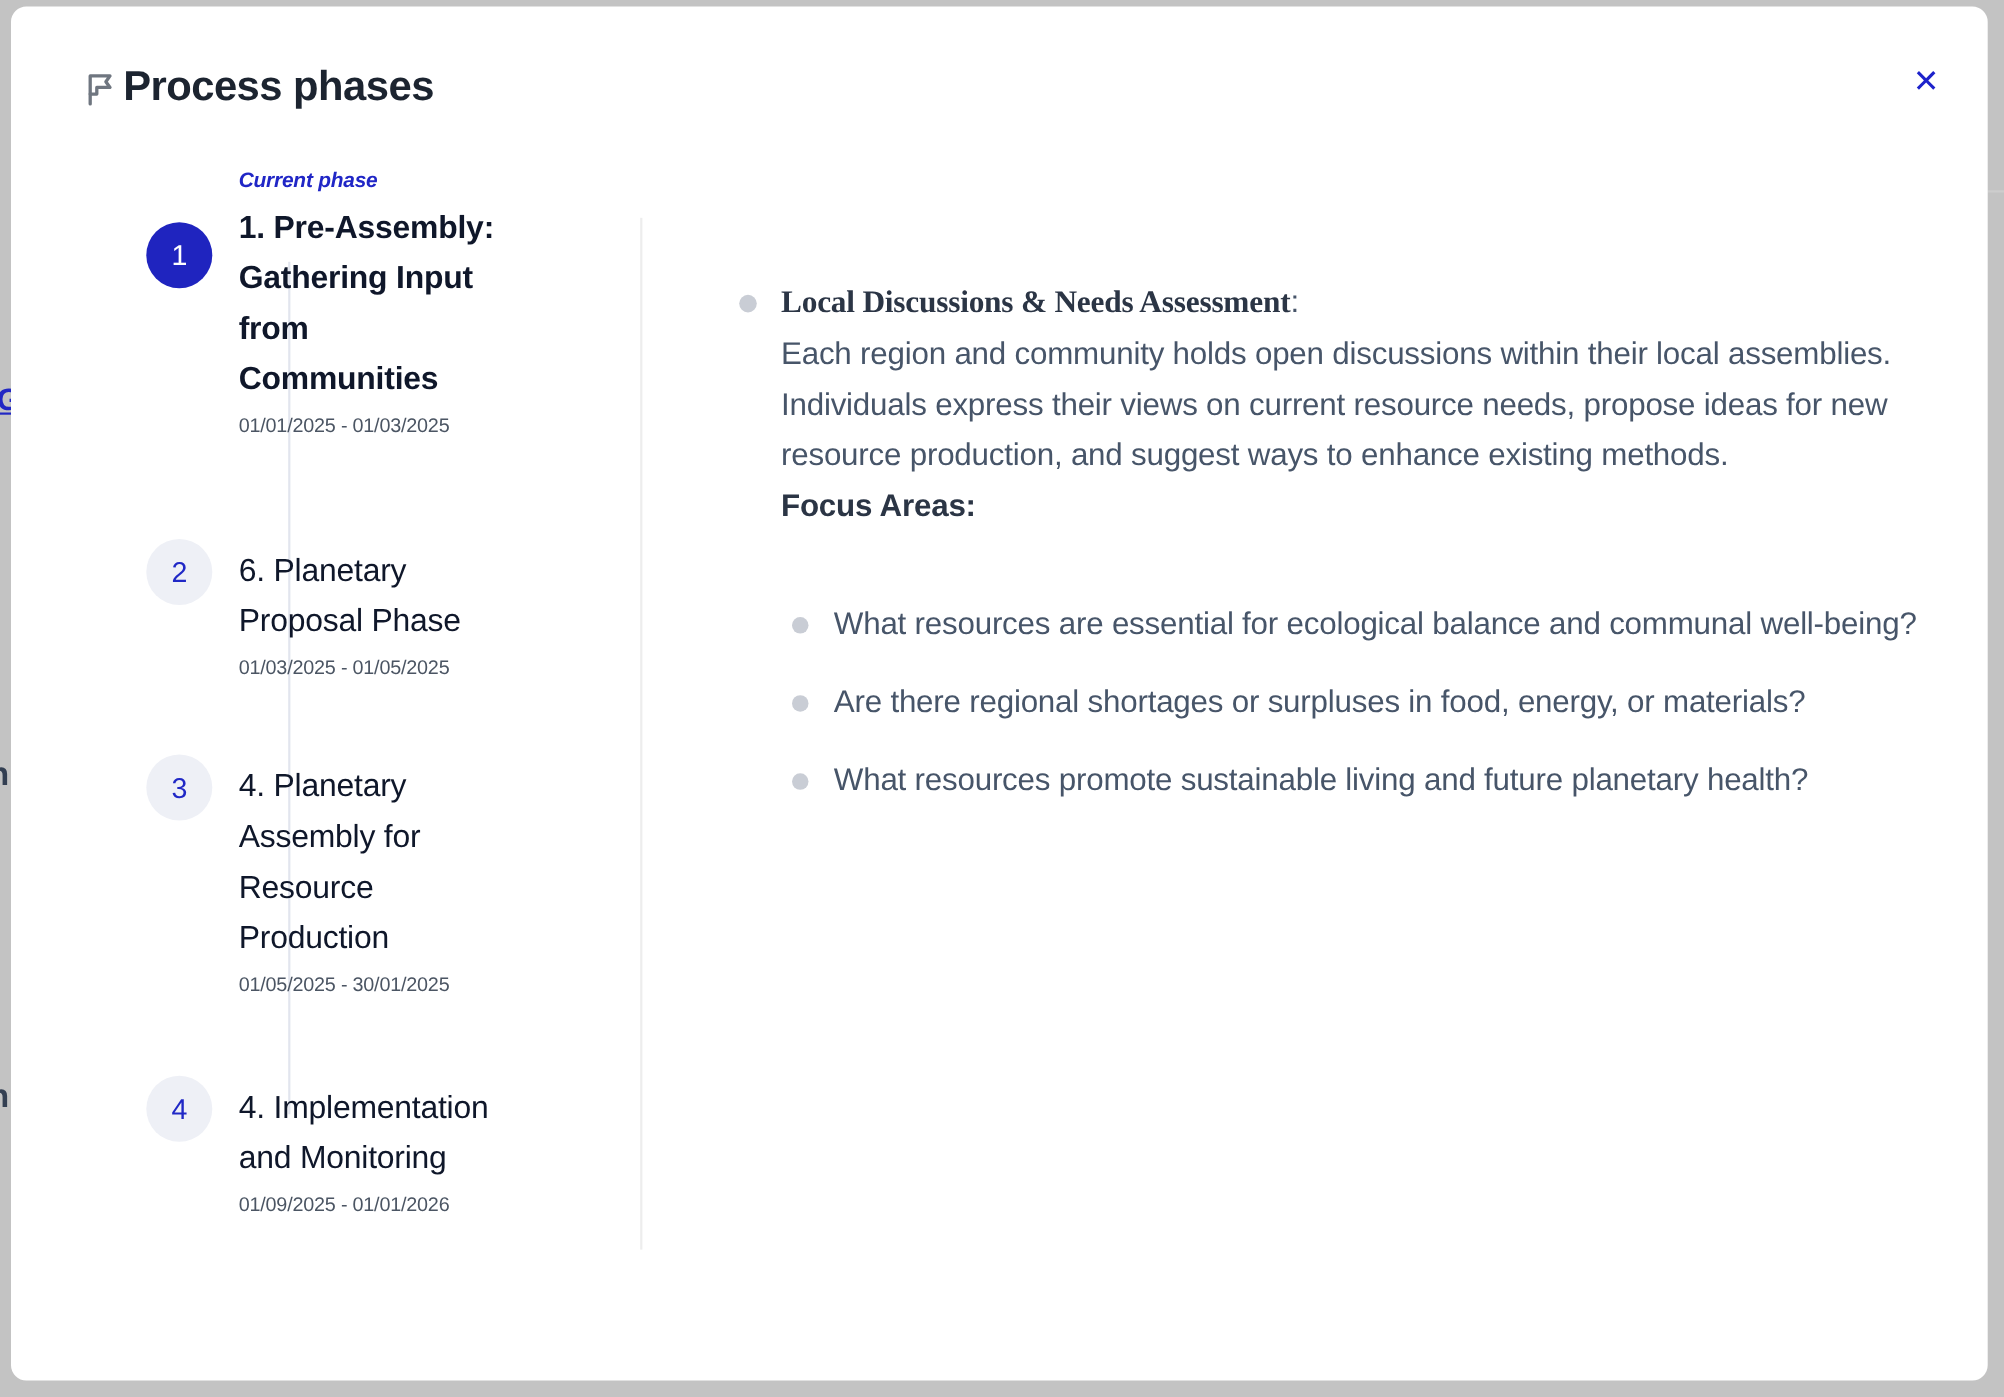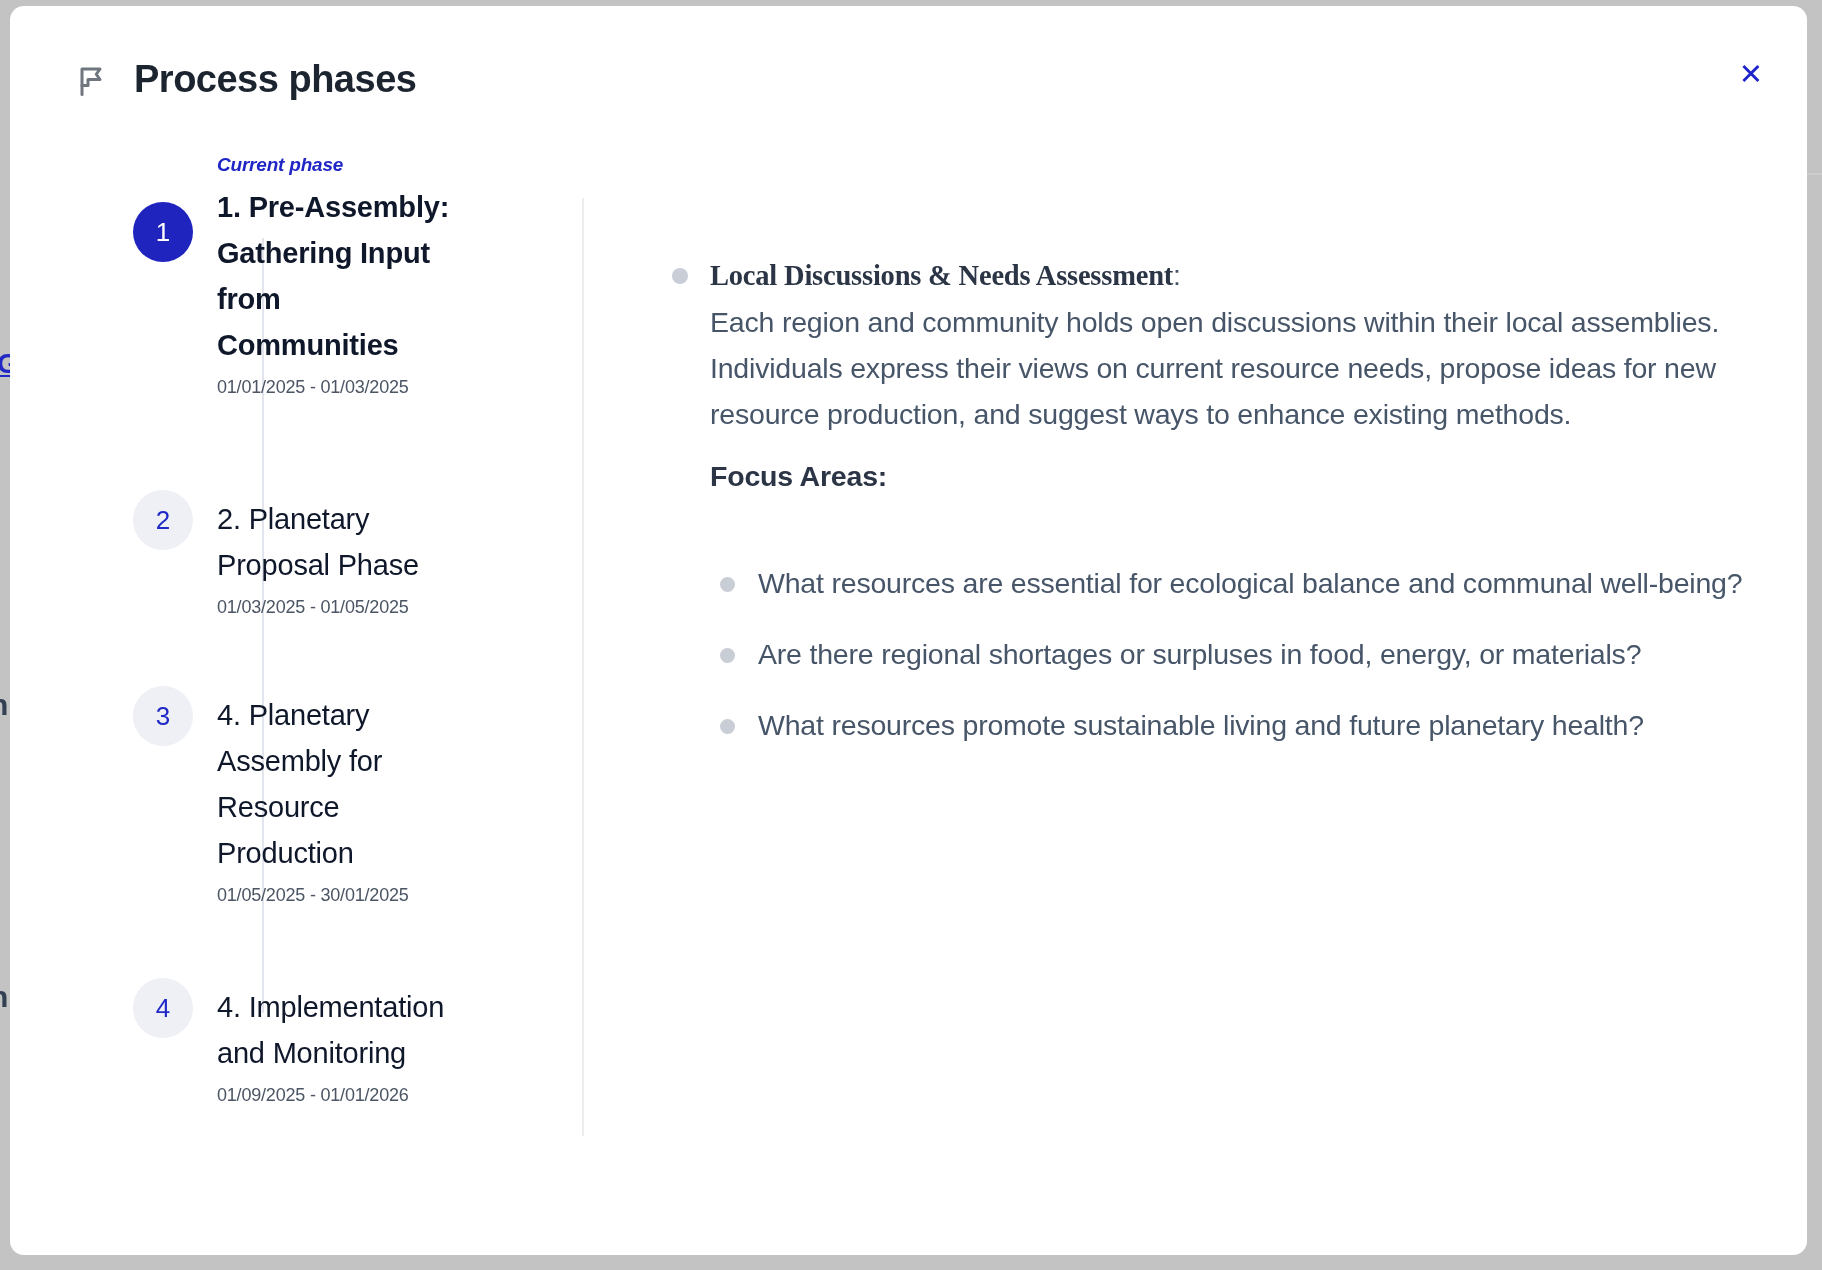--- a/index.html
+++ b/index.html
@@ -35,21 +35,21 @@
 
   
   .modal {
     position: absolute;
     left: 10px; top: 6px; right: 15px; bottom: 15px;
     background: #ffffff;
     border-radius: 14px;
   }
   .modal-header {
     position: absolute; left: 66px; top: 52px;
-    display: flex; align-items: center; gap: 22px;
+    display: flex; align-items: center; 
   }
   .flag-icon { width: 36px; height: 36px; color: #6f7680; margin-top: 2px; }
   .modal-title {
     font-size: 38px; font-weight: 700; color: #1c2430; letter-spacing: -0.5px;
   }
   .close-btn {
     position: absolute; right: 34px; top: 46px;
     width: 44px; height: 44px;
     background: none; border: none; cursor: pointer;
     color: #1d22cb; font-size: 29px; font-weight: 700;
@@ -102,21 +102,21 @@
     position: absolute; left: 660px; top: 246px; width: 1145px;
     color: #475569; font-size: 28.5px; line-height: 46px;
   }
   .bullet-item { position: relative; padding-left: 40px; }
   .dot {
     position: absolute; left: 2px; top: 16px;
     width: 16px; height: 16px; border-radius: 50%;
     background: #c9cdd5;
   }
   .bold-run { font-weight: 700; color: #2b3545; font-family: Liberation Serif, serif; }
-  .focus-heading { font-weight: 700; color: #2b3545; margin-top: 16px; }
+  .focus-heading { font-weight: 700; color: #2b3545; }
   .sub-list { margin-top: 61px; }
   .sub-item { position: relative; padding-left: 48px; margin-bottom: 25px; }
   .sub-item .dot { left: 10px; top: 17px; width: 15px; height: 15px; }
 </style>
 </head>
 <body>
 
 <div class="stage">
 
   <div class="backdrop-strip-left">
@@ -149,21 +149,21 @@
 Gathering Input
 from
 Communities</div>
           <div class="step-dates">01/01/2025 - 01/03/2025</div>
         </div>
       </div>
 
       <div class="step step-2">
         <div class="circle">2</div>
         <div class="step-text">
-          <div class="step-title">2. Planetary
+          <div class="step-title">6. Planetary
 Proposal Phase</div>
           <div class="step-dates">01/03/2025 - 01/05/2025</div>
         </div>
       </div>
 
       <div class="step step-3">
         <div class="circle">3</div>
         <div class="step-text">
           <div class="step-title">4. Planetary
 Assembly for

